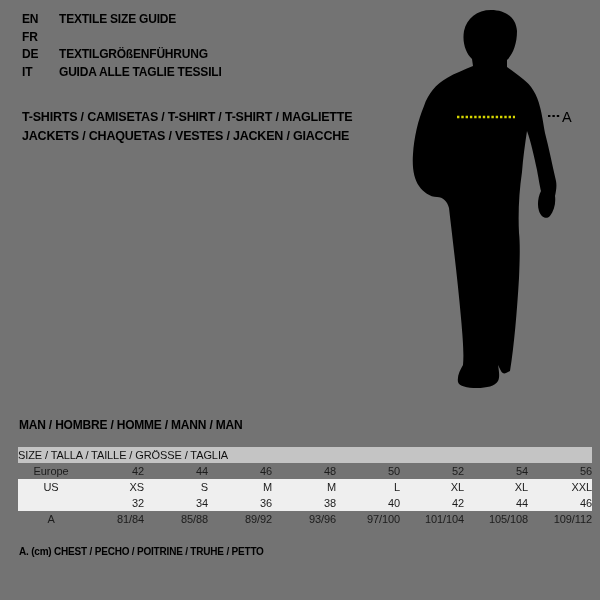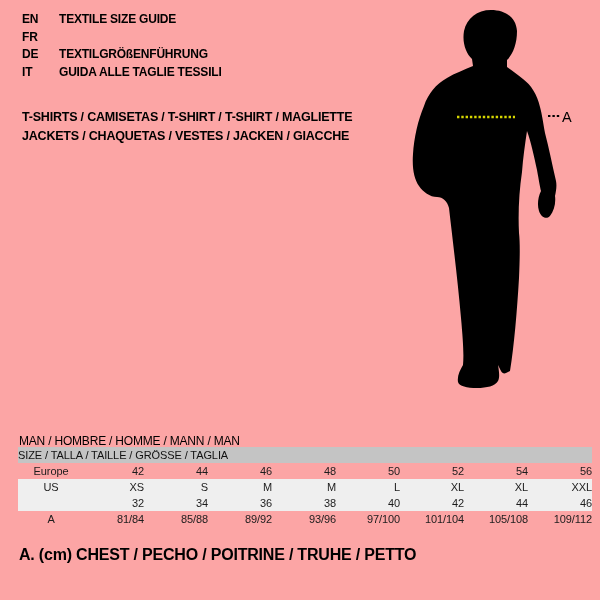--- a/index.html
+++ b/index.html
@@ -1,50 +1,50 @@
 <!DOCTYPE html>
 <html><head>
 <meta charset="utf-8">
 <style>
   html,body{margin:0;padding:0;background:#fff;}
-  .canvas{position:relative;width:600px;height:600px;background:#fca5a5;
+  .canvas{position:relative;width:600px;height:600px;background:#737373;
           font-family:"Liberation Sans",sans-serif;overflow:hidden;}
 
   
   .lang-list{position:absolute;left:22px;top:11px;}
   .lang-row{display:flex;font-weight:700;font-size:12px;line-height:17.6px;
             color:#000;letter-spacing:-0.2px;white-space:nowrap;}
   .lang-code{width:37px;}
 
   
   .categories{position:absolute;left:22px;top:108px;font-weight:700;
               font-size:12.5px;line-height:18.5px;color:#000;
               letter-spacing:-0.2px;white-space:nowrap;}
 
   
   .figure{position:absolute;left:400px;top:5px;width:200px;height:390px;}
   .figure svg{display:block;width:100%;height:100%;}
 
   
-  .man-label{position:absolute;left:19px;top:434px;font-weight:400;
+  .man-label{position:absolute;left:19px;top:418px;font-weight:700;
              font-size:12px;color:#000;letter-spacing:-0.2px;white-space:nowrap;}
 
   
   .size-table{position:absolute;left:18px;top:447px;width:574px;
               font-size:11px;color:#1c1c1c;letter-spacing:-0.1px;}
   .thead{height:16px;line-height:16px;background:#c4c4c4;
          color:#111;white-space:nowrap;}
   .trow{display:flex;height:16px;line-height:16px;}
   .trow.shaded{background:#efefef;}
   .tlabel{width:62px;padding-left:4px;box-sizing:border-box;text-align:center;}
   .tcell{width:64px;text-align:right;}
 
   
   .footnote{position:absolute;left:19px;top:546px;font-weight:700;
-            font-size:16px;color:#000;letter-spacing:-0.2px;white-space:nowrap;}
+            font-size:10px;color:#000;letter-spacing:-0.2px;white-space:nowrap;}
 </style>
 </head>
 <body>
 
 <div class="canvas">
 
   <div class="lang-list">
     <div class="lang-row">
       <span class="lang-code">EN</span>
       <span class="lang-label">TEXTILE SIZE GUIDE</span>

